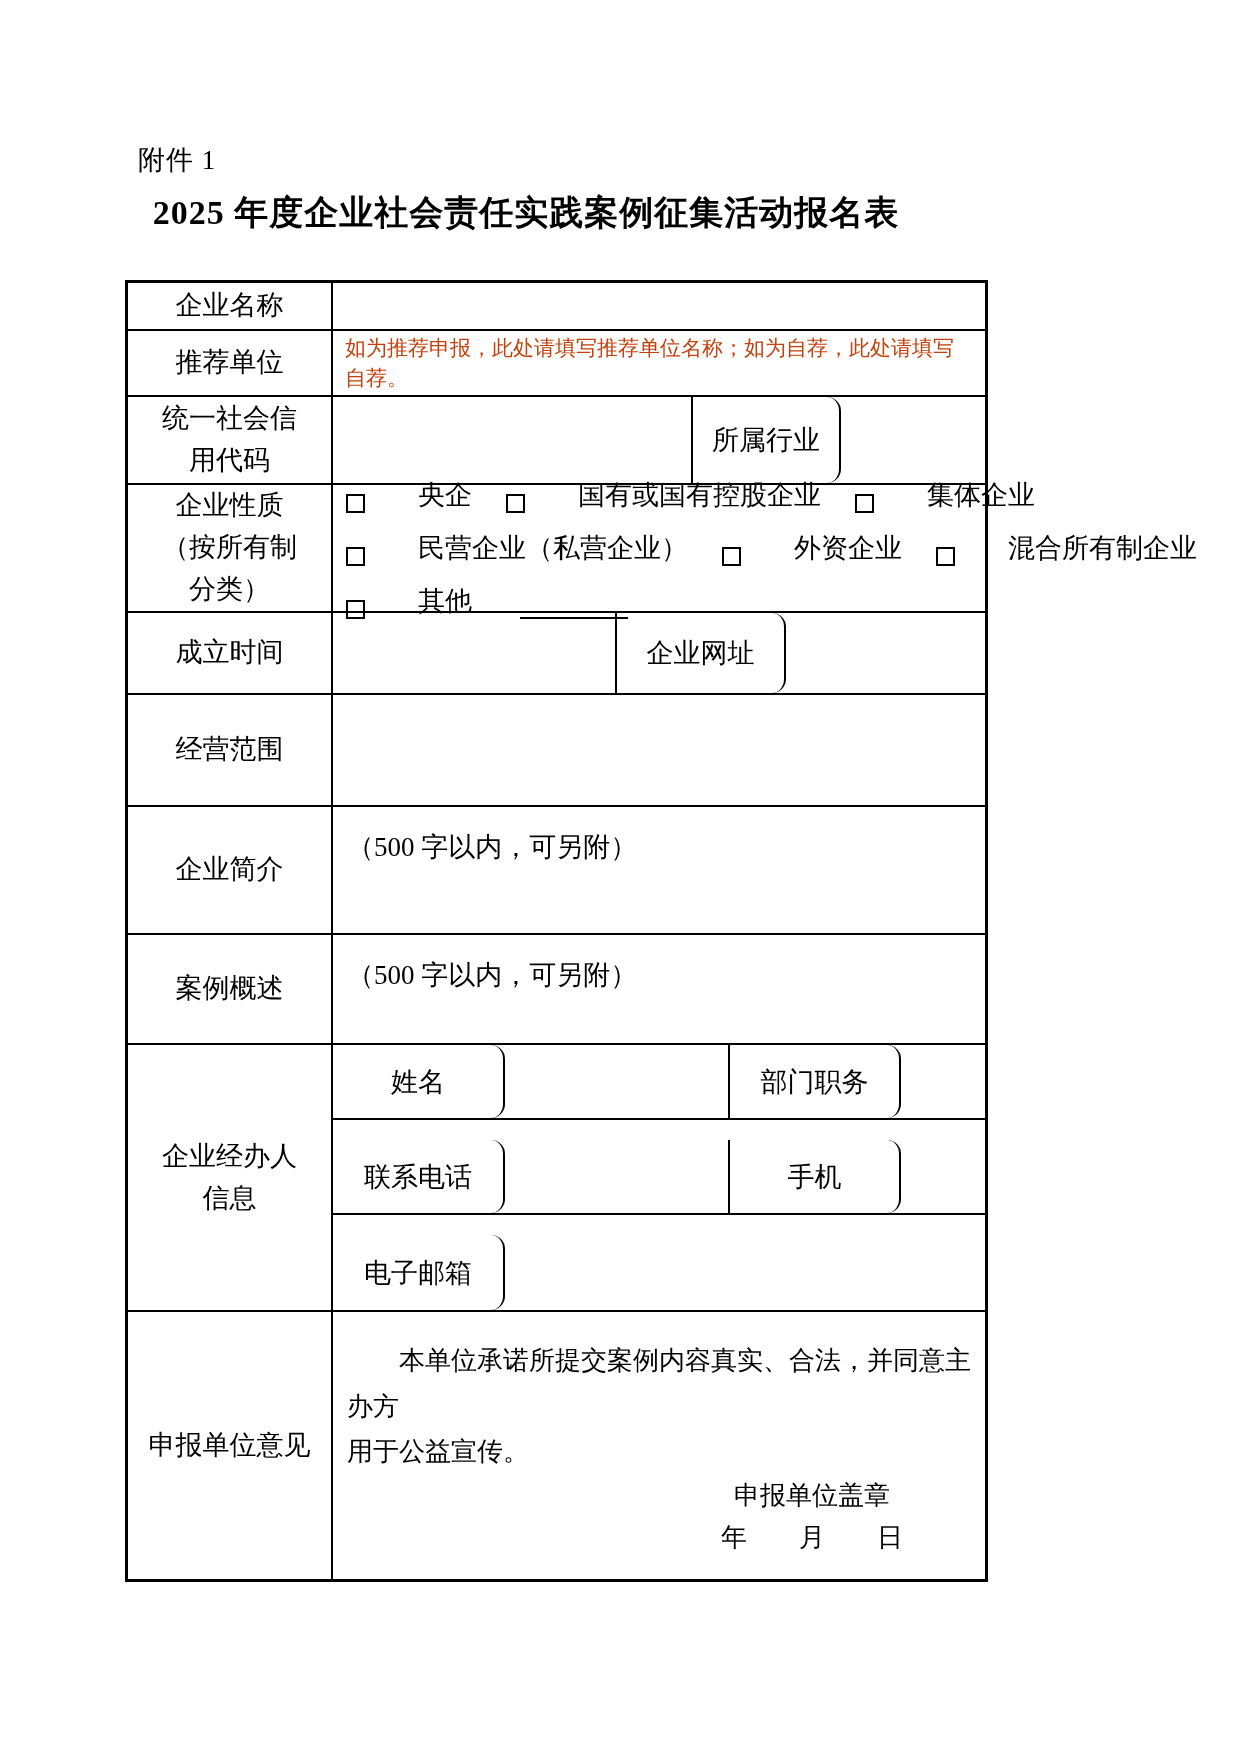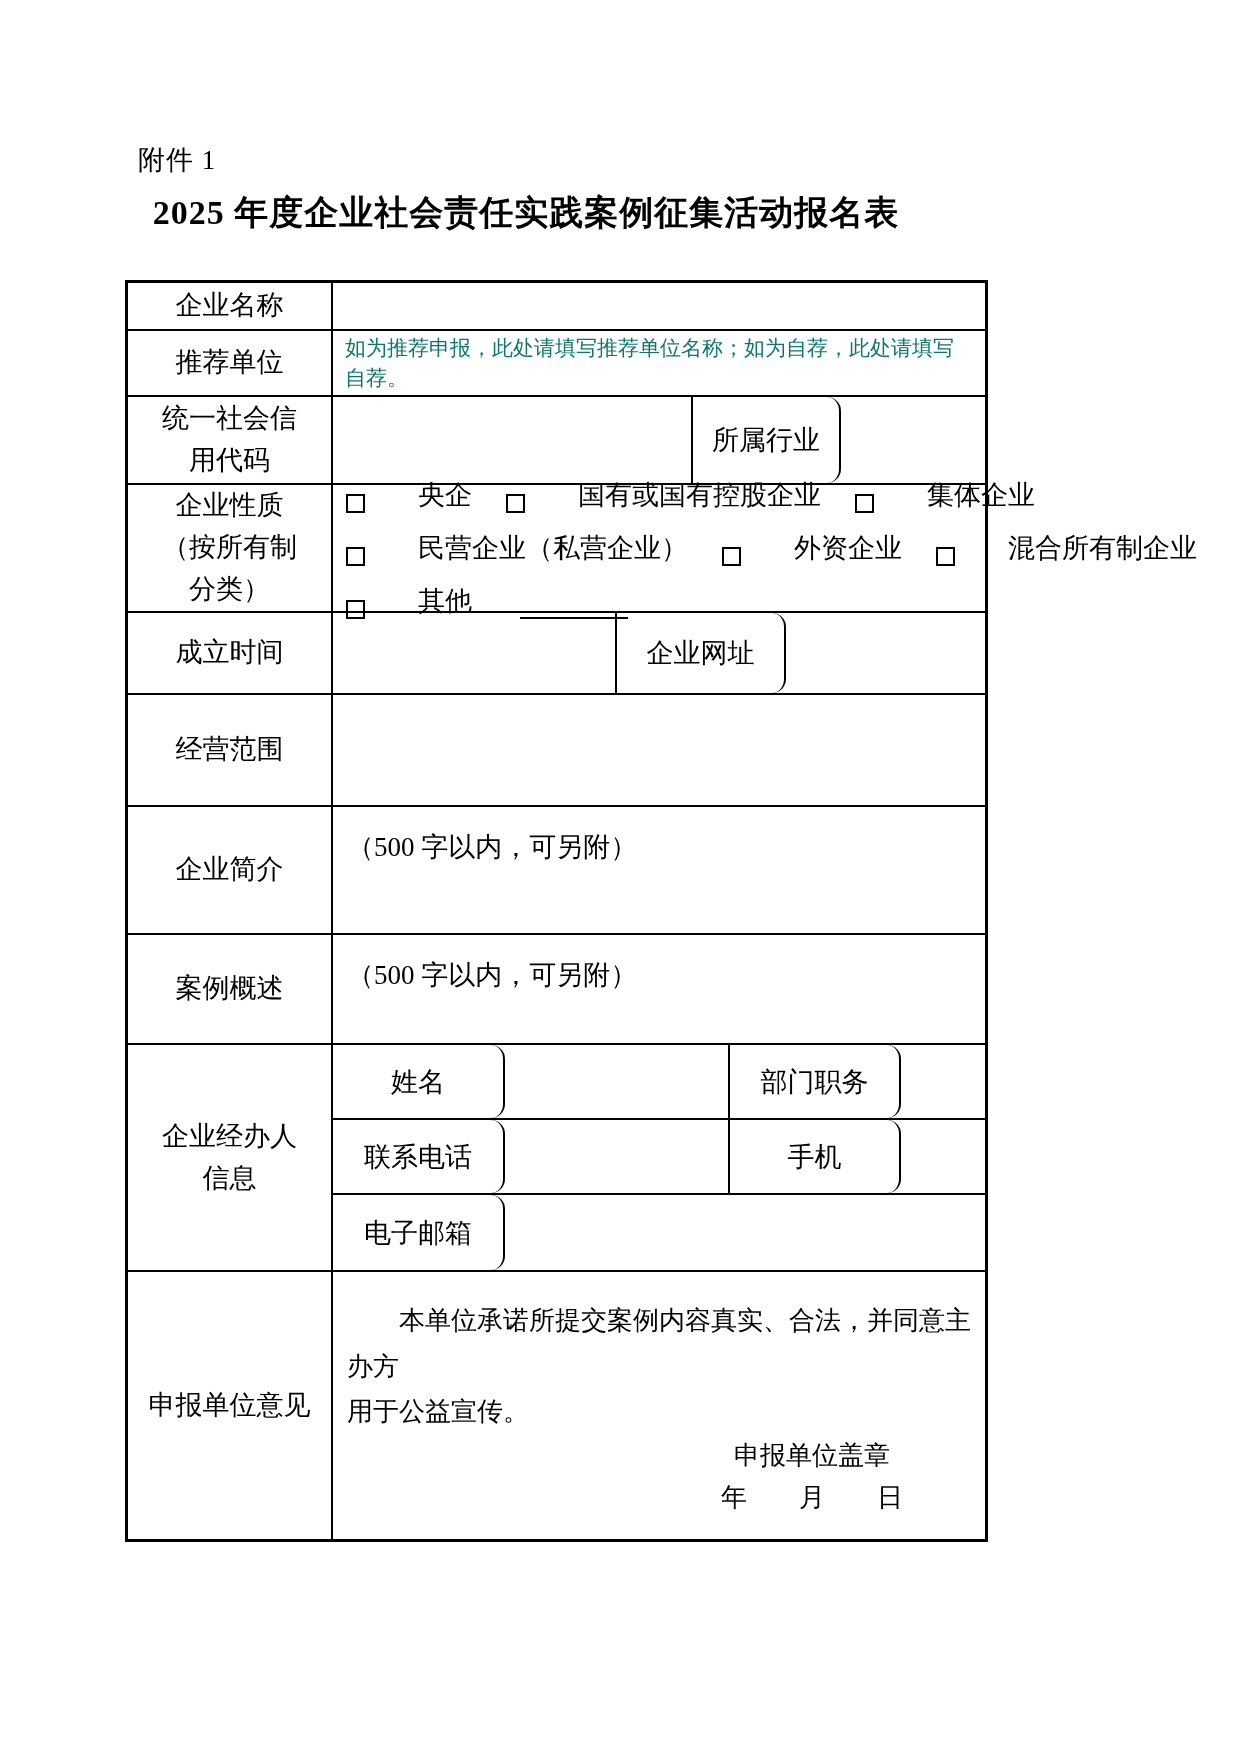--- a/index.html
+++ b/index.html
@@ -25,34 +25,34 @@
   .cell:last-child{border-right:none;}
   .label-cell{width:205px;flex:0 0 205px;align-items:center;text-align:center;font-size:27px;line-height:1.55;}
   .mid-label{align-items:center;text-align:center;font-size:27px;border-radius:14px;}
   .value-cell{flex:1 1 auto;}
   .h58{height:48px;} .h66{height:66px;} .h88{height:88px;} .h164{height:128px;}
   .h82{height:82px;} .h112{height:112px;} .h128{height:128px;} .h110{height:110px;}
   .h75{height:75px;} .h267{height:267px;}
   .w360{flex:0 0 360px;} .w148{flex:0 0 148px;} .w284{flex:0 0 284px;} .w169{flex:0 0 169px;}
   .w172{flex:0 0 172px;} .w225{flex:0 0 225px;} .w171{flex:0 0 171px;}
   .red-note{
-    font-size:21px;line-height:1.45;color:#0f766e;padding:6px 12px;justify-content:flex-start;
+    font-size:21px;line-height:1.45;color:#c2410c;padding:6px 12px;justify-content:flex-start;
   }
   .note-cell{justify-content:center;}
   .options-cell{padding:10px 0 10px 13px;font-size:27px;justify-content:center;gap:17px;}
   .optline{display:flex;align-items:center;white-space:nowrap;}
   .opt{display:inline-flex;align-items:flex-end;margin-right:34px;gap:48px;}
   .opt:last-child{margin-right:0;}
   .cbox{
     display:inline-block;width:15px;height:15px;border:2px solid #000;
     margin-right:5px;flex:0 0 auto;
   }
   .blank{display:inline-block;width:108px;border-bottom:2.5px solid #000;height:24px;}
   .hint-cell{justify-content:flex-start;padding:22px 14px 0 14px;font-size:27px;}
-  .sub-rows{display:flex;flex-direction:column;flex:1 1 auto;padding:0;}
+  .sub-rows{display:flex;flex-direction:column;flex:1 1 auto;padding:0;gap:20px;}
   .sub-row{display:flex;border-bottom:2px solid #000;box-sizing:border-box;}
   .sub-row:last-child{border-bottom:none;font-family:Liberation Serif, serif;}
   .decl-cell{justify-content:space-between;padding:26px 14px 24px 14px;font-size:26px;}
   .statement{margin:0;text-indent:2em;line-height:1.75;}
   .stamp-block{align-self:flex-end;margin-right:68px;text-align:center;line-height:1.65;}
 </style>
 </head>
 <body>
 
 <div class="attachment">附件 1</div>

